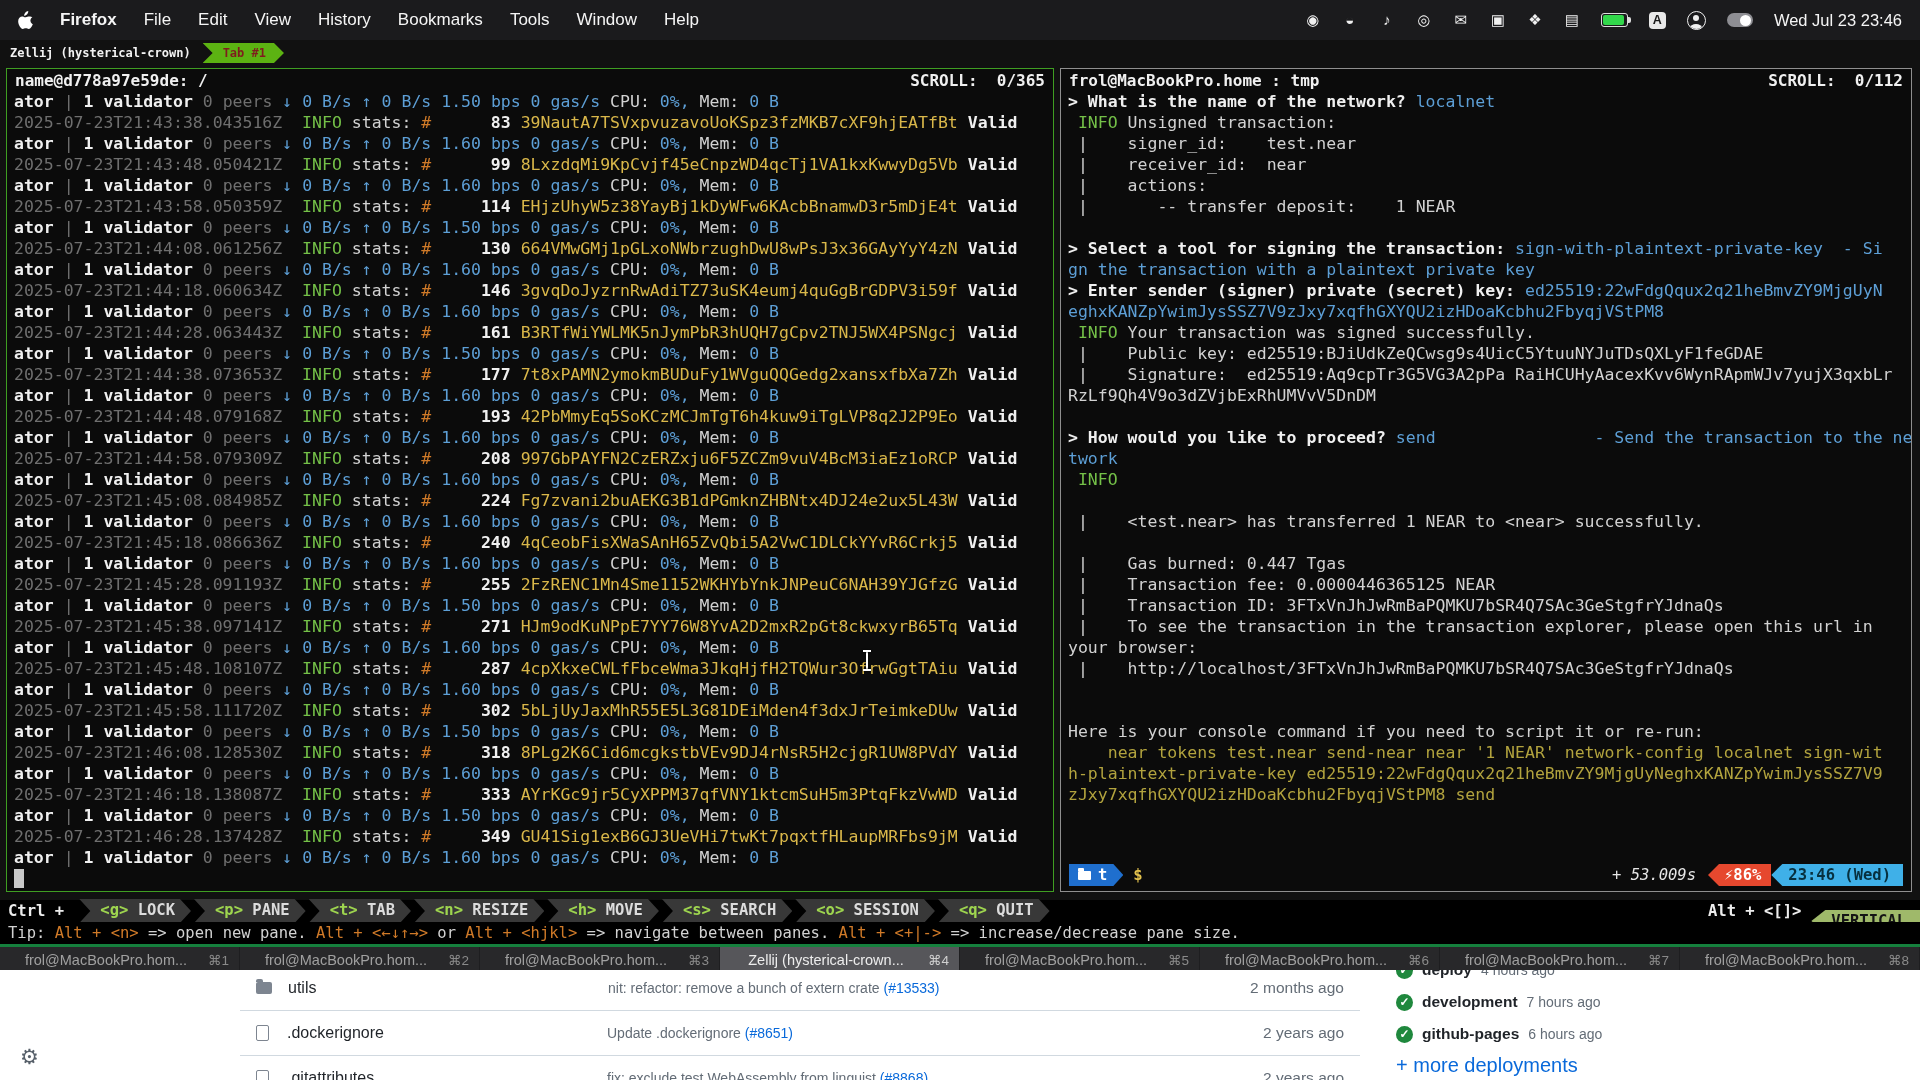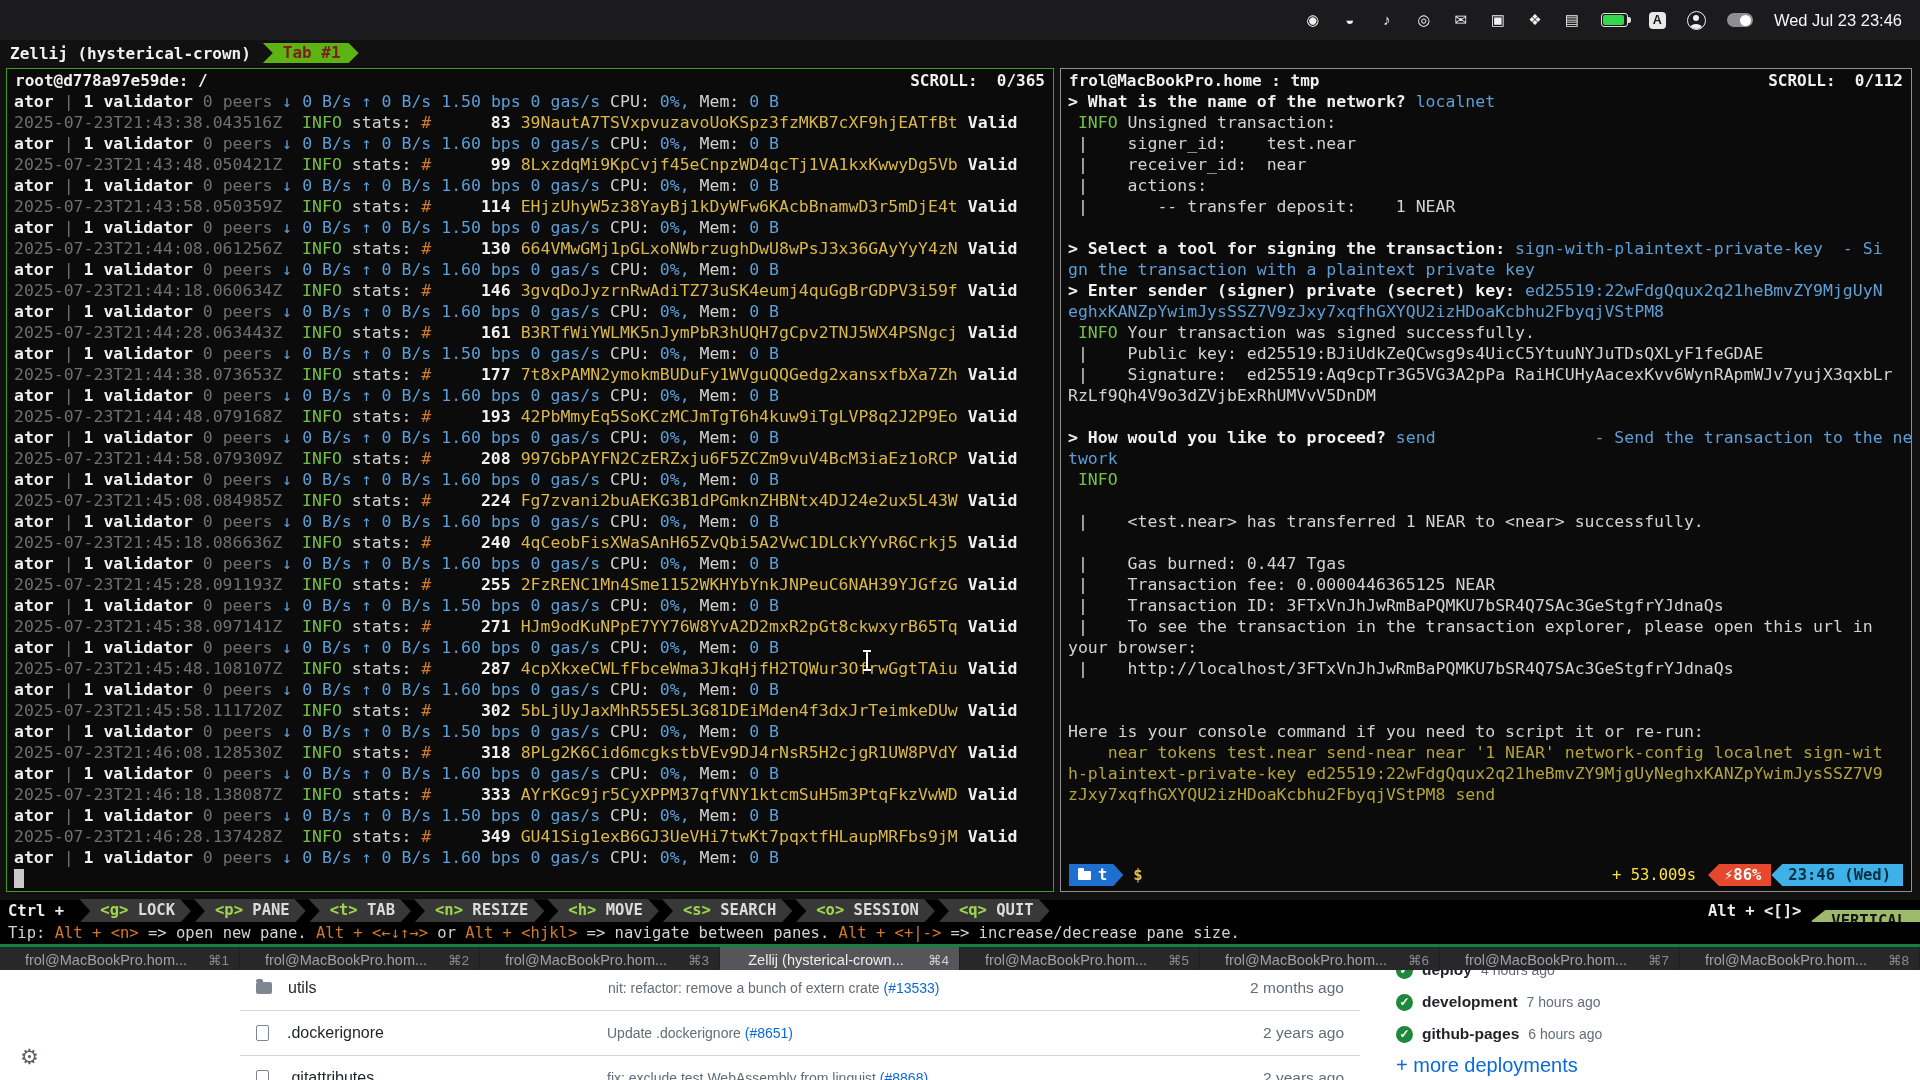--- a/index.html
+++ b/index.html
@@ -31,21 +31,21 @@
   .acc-body{position:absolute;left:50%;bottom:-3px;transform:translateX(-50%);width:12px;height:8px;
             background:#f0f0f0;border-radius:50% 50% 0 0;}
   .toggle{width:26px;height:14px;background:#8e8e93;border-radius:7px;position:relative;display:inline-block;}
   .knob{position:absolute;right:1.5px;top:1.5px;width:11px;height:11px;background:#fff;border-radius:50%;}
   .clock{font-size:16.5px;white-space:pre;}
 
   
   .terminal{position:absolute;top:40px;left:0;width:1920px;height:930px;background:#111;
             font-family:"DejaVu Sans Mono",monospace;}
   .z-titlebar{height:26px;display:flex;align-items:center;padding-left:10px;gap:12px;
-              font-size:16px;color:#f2f2f2;font-weight:bold;}
+              font-size:12px;color:#f2f2f2;font-weight:bold;}
   .z-tab{background:#5cb312;color:#7f1d1d;font-weight:bold;height:20px;line-height:20px;
          padding:0 18px 0 20px;
          clip-path:polygon(0 0,calc(100% - 10px) 0,100% 50%,calc(100% - 10px) 100%,0 100%,10px 50%);}
   .pane{position:absolute;top:28px;height:824px;border:1px solid;background:#0b0b0b;box-sizing:border-box;overflow:hidden;}
   .pane-left{left:6px;width:1048px;border-color:#3f9e22;}
   .pane-right{left:1060px;width:852px;border-color:#8f8f8f;}
   .pane-head{height:22px;display:flex;justify-content:space-between;align-items:center;
              padding:0 8px;font-weight:bold;color:#f0f0f0;font-size:16px;white-space:pre;}
   .pane-body{padding:0 7px;white-space:pre;font-size:16.5px;line-height:21px;}
   .tline{height:21px;}
@@ -63,21 +63,21 @@
   .prompt{position:absolute;left:8px;right:8px;bottom:5px;height:22px;display:flex;align-items:center;
           font-size:15.5px;}
   .p-dir{background:#1f6fce;color:#fff;font-weight:bold;height:22px;display:flex;align-items:center;
          gap:7px;padding:0 16px 0 9px;
          clip-path:polygon(0 0,calc(100% - 10px) 0,100% 50%,calc(100% - 10px) 100%,0 100%);}
   .pfold{width:13px;height:9px;background:#fff;border-radius:1px;position:relative;display:inline-block;}
   .pfold::before{content:"";position:absolute;top:-3px;left:0;width:6px;height:3px;background:#fff;
                  border-radius:1px 1px 0 0;}
   .p-dollar{color:#e2c14d;font-weight:bold;margin-left:10px;}
   .p-right{margin-left:auto;display:flex;align-items:center;}
-  .p-dur{color:#fde047;margin-right:12px;}
+  .p-dur{color:#e5e5e5;margin-right:12px;font-style:italic;}
   .p-batt{background:#e6482e;color:#fff;font-weight:bold;height:22px;line-height:22px;
           padding:0 10px 0 16px;clip-path:polygon(11px 0,100% 0,100% 100%,11px 100%,0 50%);}
   .p-time{background:#3fb0e8;color:#07303f;font-weight:bold;height:22px;line-height:22px;
           padding:0 12px 0 17px;clip-path:polygon(11px 0,100% 0,100% 100%,11px 100%,0 50%);}
 
   
   .status-bar{position:absolute;top:860px;left:0;right:0;height:22px;display:flex;align-items:center;
               background:#000;font-size:15.5px;font-weight:bold;}
   .sb-prefix{color:#ededed;margin:0 6px 0 8px;white-space:pre;}
   #sb-keys{display:flex;gap:3px;}
@@ -130,20 +130,38 @@
               display:inline-flex;align-items:center;justify-content:center;font-weight:bold;flex:none;}
   .dep-name{font-weight:700;color:#1f2328;font-size:15.5px;}
   .dep-age{color:#636c76;font-size:14px;}
   .more-link{color:#0969da;font-size:20px;text-decoration:none;display:inline-block;margin-top:4px;}
   .gear{position:absolute;left:20px;top:76px;font-size:21px;color:#57606a;line-height:1;}
 </style>
 </head>
 <body>
 
 <div class="menubar">
+  <div class="mb-left">
+    <span class="apple-logo">
+      <svg viewBox="0 0 814 1000" width="15" height="18">
+          <path fill="#fff" d="M788 341c-6 4-109 62-109 190 0 148 130 200 134 201-1 3-21 71-69 141-43 62-88 124-156 124-67 0-89-39-166-39-76 0-103 40-165 40-67 0-114-57-159-123C46 800 0 684 0 574c0-177 115-271 228-271 66 0 121 43 163 43 40 0 102-46 178-46 29 0 133 3 219 41zM559 0c8 68-20 135-59 184-39 47-104 84-167 84-9-66 22-131 60-175C435 44 507 7 559 0z"></path>
+        </svg>
+    </span>
+    <span class="app-name">Firefox</span>
+    <div class="mb-items" id="menu-items">
+        <span class="menu-item">File</span>
+        <span class="menu-item">Edit</span>
+        <span class="menu-item">View</span>
+        <span class="menu-item">History</span>
+        <span class="menu-item">Bookmarks</span>
+        <span class="menu-item">Tools</span>
+        <span class="menu-item">Window</span>
+        <span class="menu-item">Help</span>
+      </div>
+  </div>
   <div class="mb-right">
     <div class="mb-icons" id="status-icons">
         <span class="status-glyph">◉</span>
         <span class="status-glyph">◒</span>
         <span class="status-glyph">♪</span>
         <span class="status-glyph">◎</span>
         <span class="status-glyph">✉</span>
         <span class="status-glyph">▣</span>
         <span class="status-glyph">❖</span>
         <span class="status-glyph">▤</span>
@@ -165,21 +183,21 @@
 </div>
 
 <div class="terminal">
   <div class="z-titlebar">
     <span class="z-session">Zellij (hysterical-crown)</span>
     <span class="z-tab">Tab #1</span>
   </div>
 
   <div class="pane pane-left">
     <div class="pane-head">
-      <span>root@d778a97e59de: /</span>
+      <span>name@d778a97e59de: /</span>
       <span>SCROLL:  0/365</span>
     </div>
     <div class="pane-body" id="left-lines"><div class="tline"><span class="c-wb">ator</span><span class="c-dim"> | </span><span class="c-wb">1 validator </span><span class="c-dim">0 peers </span><span class="c-blu">↓ 0 B/s ↑ 0 B/s 1.50 bps 0 gas/s </span><span class="c-w">CPU: </span><span class="c-blu">0%, </span><span class="c-w">Mem: </span><span class="c-blu">0 B</span></div><div class="tline"><span class="c-dim">2025-07-23T21:43:38.043516Z</span><span class="c-w">  </span><span class="c-grn">INFO</span><span class="c-w"> stats: </span><span class="c-org">#</span><span class="c-wb">      83</span><span class="c-w"> </span><span class="c-yel">39NautA7TSVxpvuzavoUoKSpz3fzMKB7cXF9hjEATfBt</span><span class="c-wb"> Valid</span></div><div class="tline"><span class="c-wb">ator</span><span class="c-dim"> | </span><span class="c-wb">1 validator </span><span class="c-dim">0 peers </span><span class="c-blu">↓ 0 B/s ↑ 0 B/s 1.60 bps 0 gas/s </span><span class="c-w">CPU: </span><span class="c-blu">0%, </span><span class="c-w">Mem: </span><span class="c-blu">0 B</span></div><div class="tline"><span class="c-dim">2025-07-23T21:43:48.050421Z</span><span class="c-w">  </span><span class="c-grn">INFO</span><span class="c-w"> stats: </span><span class="c-org">#</span><span class="c-wb">      99</span><span class="c-w"> </span><span class="c-yel">8LxzdqMi9KpCvjf45eCnpzWD4qcTj1VA1kxKwwyDg5Vb</span><span class="c-wb"> Valid</span></div><div class="tline"><span class="c-wb">ator</span><span class="c-dim"> | </span><span class="c-wb">1 validator </span><span class="c-dim">0 peers </span><span class="c-blu">↓ 0 B/s ↑ 0 B/s 1.60 bps 0 gas/s </span><span class="c-w">CPU: </span><span class="c-blu">0%, </span><span class="c-w">Mem: </span><span class="c-blu">0 B</span></div><div class="tline"><span class="c-dim">2025-07-23T21:43:58.050359Z</span><span class="c-w">  </span><span class="c-grn">INFO</span><span class="c-w"> stats: </span><span class="c-org">#</span><span class="c-wb">     114</span><span class="c-w"> </span><span class="c-yel">EHjzUhyW5z38YayBj1kDyWFw6KAcbBnamwD3r5mDjE4t</span><span class="c-wb"> Valid</span></div><div class="tline"><span class="c-wb">ator</span><span class="c-dim"> | </span><span class="c-wb">1 validator </span><span class="c-dim">0 peers </span><span class="c-blu">↓ 0 B/s ↑ 0 B/s 1.50 bps 0 gas/s </span><span class="c-w">CPU: </span><span class="c-blu">0%, </span><span class="c-w">Mem: </span><span class="c-blu">0 B</span></div><div class="tline"><span class="c-dim">2025-07-23T21:44:08.061256Z</span><span class="c-w">  </span><span class="c-grn">INFO</span><span class="c-w"> stats: </span><span class="c-org">#</span><span class="c-wb">     130</span><span class="c-w"> </span><span class="c-yel">664VMwGMj1pGLxoNWbrzughDwU8wPsJ3x36GAyYyY4zN</span><span class="c-wb"> Valid</span></div><div class="tline"><span class="c-wb">ator</span><span class="c-dim"> | </span><span class="c-wb">1 validator </span><span class="c-dim">0 peers </span><span class="c-blu">↓ 0 B/s ↑ 0 B/s 1.60 bps 0 gas/s </span><span class="c-w">CPU: </span><span class="c-blu">0%, </span><span class="c-w">Mem: </span><span class="c-blu">0 B</span></div><div class="tline"><span class="c-dim">2025-07-23T21:44:18.060634Z</span><span class="c-w">  </span><span class="c-grn">INFO</span><span class="c-w"> stats: </span><span class="c-org">#</span><span class="c-wb">     146</span><span class="c-w"> </span><span class="c-yel">3gvqDoJyzrnRwAdiTZ73uSK4eumj4quGgBrGDPV3i59f</span><span class="c-wb"> Valid</span></div><div class="tline"><span class="c-wb">ator</span><span class="c-dim"> | </span><span class="c-wb">1 validator </span><span class="c-dim">0 peers </span><span class="c-blu">↓ 0 B/s ↑ 0 B/s 1.60 bps 0 gas/s </span><span class="c-w">CPU: </span><span class="c-blu">0%, </span><span class="c-w">Mem: </span><span class="c-blu">0 B</span></div><div class="tline"><span class="c-dim">2025-07-23T21:44:28.063443Z</span><span class="c-w">  </span><span class="c-grn">INFO</span><span class="c-w"> stats: </span><span class="c-org">#</span><span class="c-wb">     161</span><span class="c-w"> </span><span class="c-yel">B3RTfWiYWLMK5nJymPbR3hUQH7gCpv2TNJ5WX4PSNgcj</span><span class="c-wb"> Valid</span></div><div class="tline"><span class="c-wb">ator</span><span class="c-dim"> | </span><span class="c-wb">1 validator </span><span class="c-dim">0 peers </span><span class="c-blu">↓ 0 B/s ↑ 0 B/s 1.50 bps 0 gas/s </span><span class="c-w">CPU: </span><span class="c-blu">0%, </span><span class="c-w">Mem: </span><span class="c-blu">0 B</span></div><div class="tline"><span class="c-dim">2025-07-23T21:44:38.073653Z</span><span class="c-w">  </span><span class="c-grn">INFO</span><span class="c-w"> stats: </span><span class="c-org">#</span><span class="c-wb">     177</span><span class="c-w"> </span><span class="c-yel">7t8xPAMN2ymokmBUDuFy1WVguQQGedg2xansxfbXa7Zh</span><span class="c-wb"> Valid</span></div><div class="tline"><span class="c-wb">ator</span><span class="c-dim"> | </span><span class="c-wb">1 validator </span><span class="c-dim">0 peers </span><span class="c-blu">↓ 0 B/s ↑ 0 B/s 1.60 bps 0 gas/s </span><span class="c-w">CPU: </span><span class="c-blu">0%, </span><span class="c-w">Mem: </span><span class="c-blu">0 B</span></div><div class="tline"><span class="c-dim">2025-07-23T21:44:48.079168Z</span><span class="c-w">  </span><span class="c-grn">INFO</span><span class="c-w"> stats: </span><span class="c-org">#</span><span class="c-wb">     193</span><span class="c-w"> </span><span class="c-yel">42PbMmyEq5SoKCzMCJmTgT6h4kuw9iTgLVP8q2J2P9Eo</span><span class="c-wb"> Valid</span></div><div class="tline"><span class="c-wb">ator</span><span class="c-dim"> | </span><span class="c-wb">1 validator </span><span class="c-dim">0 peers </span><span class="c-blu">↓ 0 B/s ↑ 0 B/s 1.60 bps 0 gas/s </span><span class="c-w">CPU: </span><span class="c-blu">0%, </span><span class="c-w">Mem: </span><span class="c-blu">0 B</span></div><div class="tline"><span class="c-dim">2025-07-23T21:44:58.079309Z</span><span class="c-w">  </span><span class="c-grn">INFO</span><span class="c-w"> stats: </span><span class="c-org">#</span><span class="c-wb">     208</span><span class="c-w"> </span><span class="c-yel">997GbPAYFN2CzERZxju6F5ZCZm9vuV4BcM3iaEz1oRCP</span><span class="c-wb"> Valid</span></div><div class="tline"><span class="c-wb">ator</span><span class="c-dim"> | </span><span class="c-wb">1 validator </span><span class="c-dim">0 peers </span><span class="c-blu">↓ 0 B/s ↑ 0 B/s 1.60 bps 0 gas/s </span><span class="c-w">CPU: </span><span class="c-blu">0%, </span><span class="c-w">Mem: </span><span class="c-blu">0 B</span></div><div class="tline"><span class="c-dim">2025-07-23T21:45:08.084985Z</span><span class="c-w">  </span><span class="c-grn">INFO</span><span class="c-w"> stats: </span><span class="c-org">#</span><span class="c-wb">     224</span><span class="c-w"> </span><span class="c-yel">Fg7zvani2buAEKG3B1dPGmknZHBNtx4DJ24e2ux5L43W</span><span class="c-wb"> Valid</span></div><div class="tline"><span class="c-wb">ator</span><span class="c-dim"> | </span><span class="c-wb">1 validator </span><span class="c-dim">0 peers </span><span class="c-blu">↓ 0 B/s ↑ 0 B/s 1.60 bps 0 gas/s </span><span class="c-w">CPU: </span><span class="c-blu">0%, </span><span class="c-w">Mem: </span><span class="c-blu">0 B</span></div><div class="tline"><span class="c-dim">2025-07-23T21:45:18.086636Z</span><span class="c-w">  </span><span class="c-grn">INFO</span><span class="c-w"> stats: </span><span class="c-org">#</span><span class="c-wb">     240</span><span class="c-w"> </span><span class="c-yel">4qCeobFisXWaSAnH65ZvQbi5A2VwC1DLCkYYvR6Crkj5</span><span class="c-wb"> Valid</span></div><div class="tline"><span class="c-wb">ator</span><span class="c-dim"> | </span><span class="c-wb">1 validator </span><span class="c-dim">0 peers </span><span class="c-blu">↓ 0 B/s ↑ 0 B/s 1.60 bps 0 gas/s </span><span class="c-w">CPU: </span><span class="c-blu">0%, </span><span class="c-w">Mem: </span><span class="c-blu">0 B</span></div><div class="tline"><span class="c-dim">2025-07-23T21:45:28.091193Z</span><span class="c-w">  </span><span class="c-grn">INFO</span><span class="c-w"> stats: </span><span class="c-org">#</span><span class="c-wb">     255</span><span class="c-w"> </span><span class="c-yel">2FzRENC1Mn4Sme1152WKHYbYnkJNPeuC6NAH39YJGfzG</span><span class="c-wb"> Valid</span></div><div class="tline"><span class="c-wb">ator</span><span class="c-dim"> | </span><span class="c-wb">1 validator </span><span class="c-dim">0 peers </span><span class="c-blu">↓ 0 B/s ↑ 0 B/s 1.50 bps 0 gas/s </span><span class="c-w">CPU: </span><span class="c-blu">0%, </span><span class="c-w">Mem: </span><span class="c-blu">0 B</span></div><div class="tline"><span class="c-dim">2025-07-23T21:45:38.097141Z</span><span class="c-w">  </span><span class="c-grn">INFO</span><span class="c-w"> stats: </span><span class="c-org">#</span><span class="c-wb">     271</span><span class="c-w"> </span><span class="c-yel">HJm9odKuNPpE7YY76W8YvA2D2mxR2pGt8ckwxyrB65Tq</span><span class="c-wb"> Valid</span></div><div class="tline"><span class="c-wb">ator</span><span class="c-dim"> | </span><span class="c-wb">1 validator </span><span class="c-dim">0 peers </span><span class="c-blu">↓ 0 B/s ↑ 0 B/s 1.60 bps 0 gas/s </span><span class="c-w">CPU: </span><span class="c-blu">0%, </span><span class="c-w">Mem: </span><span class="c-blu">0 B</span></div><div class="tline"><span class="c-dim">2025-07-23T21:45:48.108107Z</span><span class="c-w">  </span><span class="c-grn">INFO</span><span class="c-w"> stats: </span><span class="c-org">#</span><span class="c-wb">     287</span><span class="c-w"> </span><span class="c-yel">4cpXkxeCWLfFbceWma3JkqHjfH2TQWur3OfrwGgtTAiu</span><span class="c-wb"> Valid</span></div><div class="tline"><span class="c-wb">ator</span><span class="c-dim"> | </span><span class="c-wb">1 validator </span><span class="c-dim">0 peers </span><span class="c-blu">↓ 0 B/s ↑ 0 B/s 1.60 bps 0 gas/s </span><span class="c-w">CPU: </span><span class="c-blu">0%, </span><span class="c-w">Mem: </span><span class="c-blu">0 B</span></div><div class="tline"><span class="c-dim">2025-07-23T21:45:58.111720Z</span><span class="c-w">  </span><span class="c-grn">INFO</span><span class="c-w"> stats: </span><span class="c-org">#</span><span class="c-wb">     302</span><span class="c-w"> </span><span class="c-yel">5bLjUyJaxMhR55E5L3G81DEiMden4f3dxJrTeimkeDUw</span><span class="c-wb"> Valid</span></div><div class="tline"><span class="c-wb">ator</span><span class="c-dim"> | </span><span class="c-wb">1 validator </span><span class="c-dim">0 peers </span><span class="c-blu">↓ 0 B/s ↑ 0 B/s 1.50 bps 0 gas/s </span><span class="c-w">CPU: </span><span class="c-blu">0%, </span><span class="c-w">Mem: </span><span class="c-blu">0 B</span></div><div class="tline"><span class="c-dim">2025-07-23T21:46:08.128530Z</span><span class="c-w">  </span><span class="c-grn">INFO</span><span class="c-w"> stats: </span><span class="c-org">#</span><span class="c-wb">     318</span><span class="c-w"> </span><span class="c-yel">8PLg2K6Cid6mcgkstbVEv9DJ4rNsR5H2cjgR1UW8PVdY</span><span class="c-wb"> Valid</span></div><div class="tline"><span class="c-wb">ator</span><span class="c-dim"> | </span><span class="c-wb">1 validator </span><span class="c-dim">0 peers </span><span class="c-blu">↓ 0 B/s ↑ 0 B/s 1.60 bps 0 gas/s </span><span class="c-w">CPU: </span><span class="c-blu">0%, </span><span class="c-w">Mem: </span><span class="c-blu">0 B</span></div><div class="tline"><span class="c-dim">2025-07-23T21:46:18.138087Z</span><span class="c-w">  </span><span class="c-grn">INFO</span><span class="c-w"> stats: </span><span class="c-org">#</span><span class="c-wb">     333</span><span class="c-w"> </span><span class="c-yel">AYrKGc9jr5CyXPPM37qfVNY1ktcmSuH5m3PtqFkzVwWD</span><span class="c-wb"> Valid</span></div><div class="tline"><span class="c-wb">ator</span><span class="c-dim"> | </span><span class="c-wb">1 validator </span><span class="c-dim">0 peers </span><span class="c-blu">↓ 0 B/s ↑ 0 B/s 1.50 bps 0 gas/s </span><span class="c-w">CPU: </span><span class="c-blu">0%, </span><span class="c-w">Mem: </span><span class="c-blu">0 B</span></div><div class="tline"><span class="c-dim">2025-07-23T21:46:28.137428Z</span><span class="c-w">  </span><span class="c-grn">INFO</span><span class="c-w"> stats: </span><span class="c-org">#</span><span class="c-wb">     349</span><span class="c-w"> </span><span class="c-yel">GU41Sig1exB6GJ3UeVHi7twKt7pqxtfHLaupMRFbs9jM</span><span class="c-wb"> Valid</span></div><div class="tline"><span class="c-wb">ator</span><span class="c-dim"> | </span><span class="c-wb">1 validator </span><span class="c-dim">0 peers </span><span class="c-blu">↓ 0 B/s ↑ 0 B/s 1.60 bps 0 gas/s </span><span class="c-w">CPU: </span><span class="c-blu">0%, </span><span class="c-w">Mem: </span><span class="c-blu">0 B</span></div><div class="tline"><span class="c-cur"> </span></div></div>
   </div>
 
   <div class="pane pane-right">
     <div class="pane-head">
       <span>frol@MacBookPro.home : tmp</span>
       <span>SCROLL:  0/112</span>
     </div>

